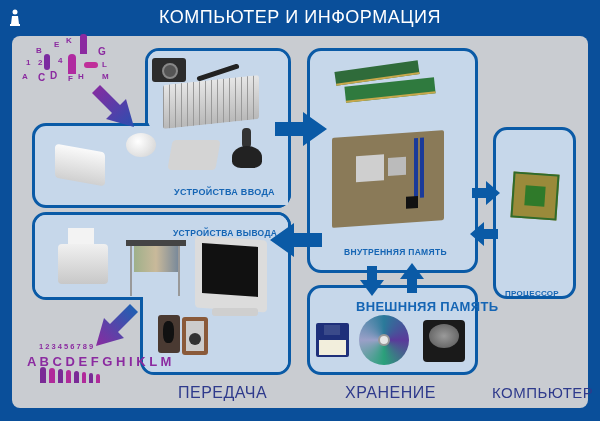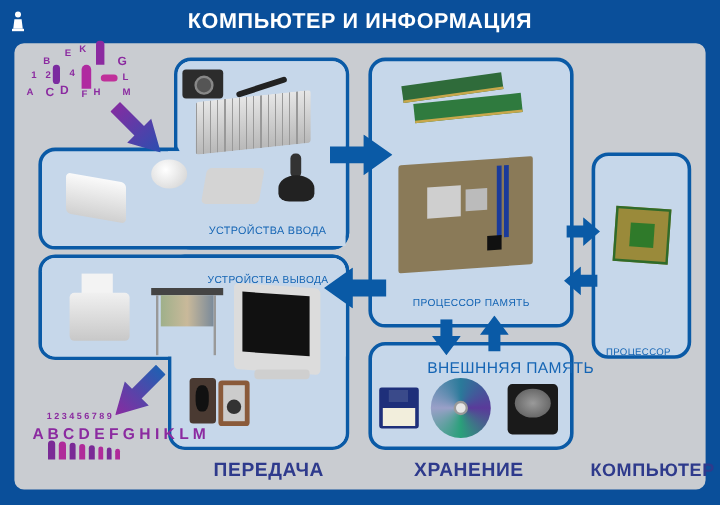--- a/index.html
+++ b/index.html
@@ -1,22 +1,22 @@
 <!DOCTYPE html>
 <html><head>
 <meta charset="utf-8">
 <style>
 *{box-sizing:border-box;margin:0;padding:0}
 body{width:600px;height:421px;background:#0a4f9a;font-family:"Liberation Sans",sans-serif;position:relative;overflow:hidden}
-.title{position:absolute;top:0;left:0;width:600px;height:36px;text-align:center;color:#fff;font-weight:bold;font-size:18px;line-height:34px;letter-spacing:0.5px}
+.title{position:absolute;top:0;left:0;width:600px;height:36px;text-align:center;color:#fff;font-weight:normal;font-size:18px;line-height:34px;letter-spacing:0.5px}
 .logo{position:absolute;left:10px;top:9px;width:10px;height:18px}
 .panel{position:absolute;left:12px;top:36px;width:576px;height:372px;background:#c9ccd1;border-radius:8px}
 .box{position:absolute;background:#c6d7ea;border:3px solid #0a5aa6;border-radius:14px}
-.lbl{position:absolute;color:#1565b4;font-weight:normal;font-size:9px;letter-spacing:0.3px;white-space:nowrap}
-.big{position:absolute;color:#2e3a8c;font-weight:bold;font-size:16px;letter-spacing:0.5px}
+.lbl{position:absolute;color:#1565b4;font-weight:bold;font-size:9px;letter-spacing:0.3px;white-space:nowrap}
+.big{position:absolute;color:#2e3a8c;font-weight:normal;font-size:16px;letter-spacing:0.5px}
 .arrow{position:absolute}
 .dev{position:absolute}
 </style>
 </head>
 <body>
 
 <div class="title">КОМПЬЮТЕР И ИНФОРМАЦИЯ</div>
 <svg class="logo" viewBox="0 0 10 18">
     <circle cx="5" cy="3" r="2.5" fill="#fff"></circle>
     <path d="M2 7 L8 7 L9 15 L1 15 Z" fill="#fff"></path>
@@ -36,21 +36,21 @@
 <div style="position:absolute;left:143px;top:215px;width:145px;height:157px;background:#c6d7ea;border-radius:11px"></div>
 
 <div class="box" style="left:307px;top:48px;width:171px;height:225px"></div>
 
 <div class="box" style="left:307px;top:285px;width:171px;height:90px"></div>
 
 <div class="box" style="left:493px;top:127px;width:83px;height:172px"></div>
 
 <div class="lbl" style="left:174px;top:187px">УСТРОЙСТВА ВВОДА</div>
 <div class="lbl" style="left:173px;top:228px;font-size:8.5px">УСТРОЙСТВА ВЫВОДА</div>
-<div class="lbl" style="left:344px;top:247px;font-size:8.5px">ПРОЦЕССОР  ПАМЯТЬ</div>
+<div class="lbl" style="left:344px;top:247px;font-size:8.5px">ВНУТРЕННЯЯ  ПАМЯТЬ</div>
 <div class="lbl" style="left:356px;top:299px;font-size:13px">ВНЕШННЯЯ  ПАМЯТЬ</div>
 <div class="lbl" style="left:505px;top:289px;font-size:8px">ПРОЦЕССОР</div>
 
 <div class="big" style="left:178px;top:384px">ПЕРЕДАЧА</div>
 <div class="big" style="left:345px;top:384px">ХРАНЕНИЕ</div>
 <div class="big" style="left:492px;top:384px;font-size:15px">КОМПЬЮТЕР</div>
 
 <svg class="arrow" style="left:275px;top:112px" width="52" height="34" viewBox="0 0 52 34">
     <path d="M0 10 H28 V0 L52 17 L28 34 V24 H0 Z" fill="#0a5aa6"></path>
   </svg>

